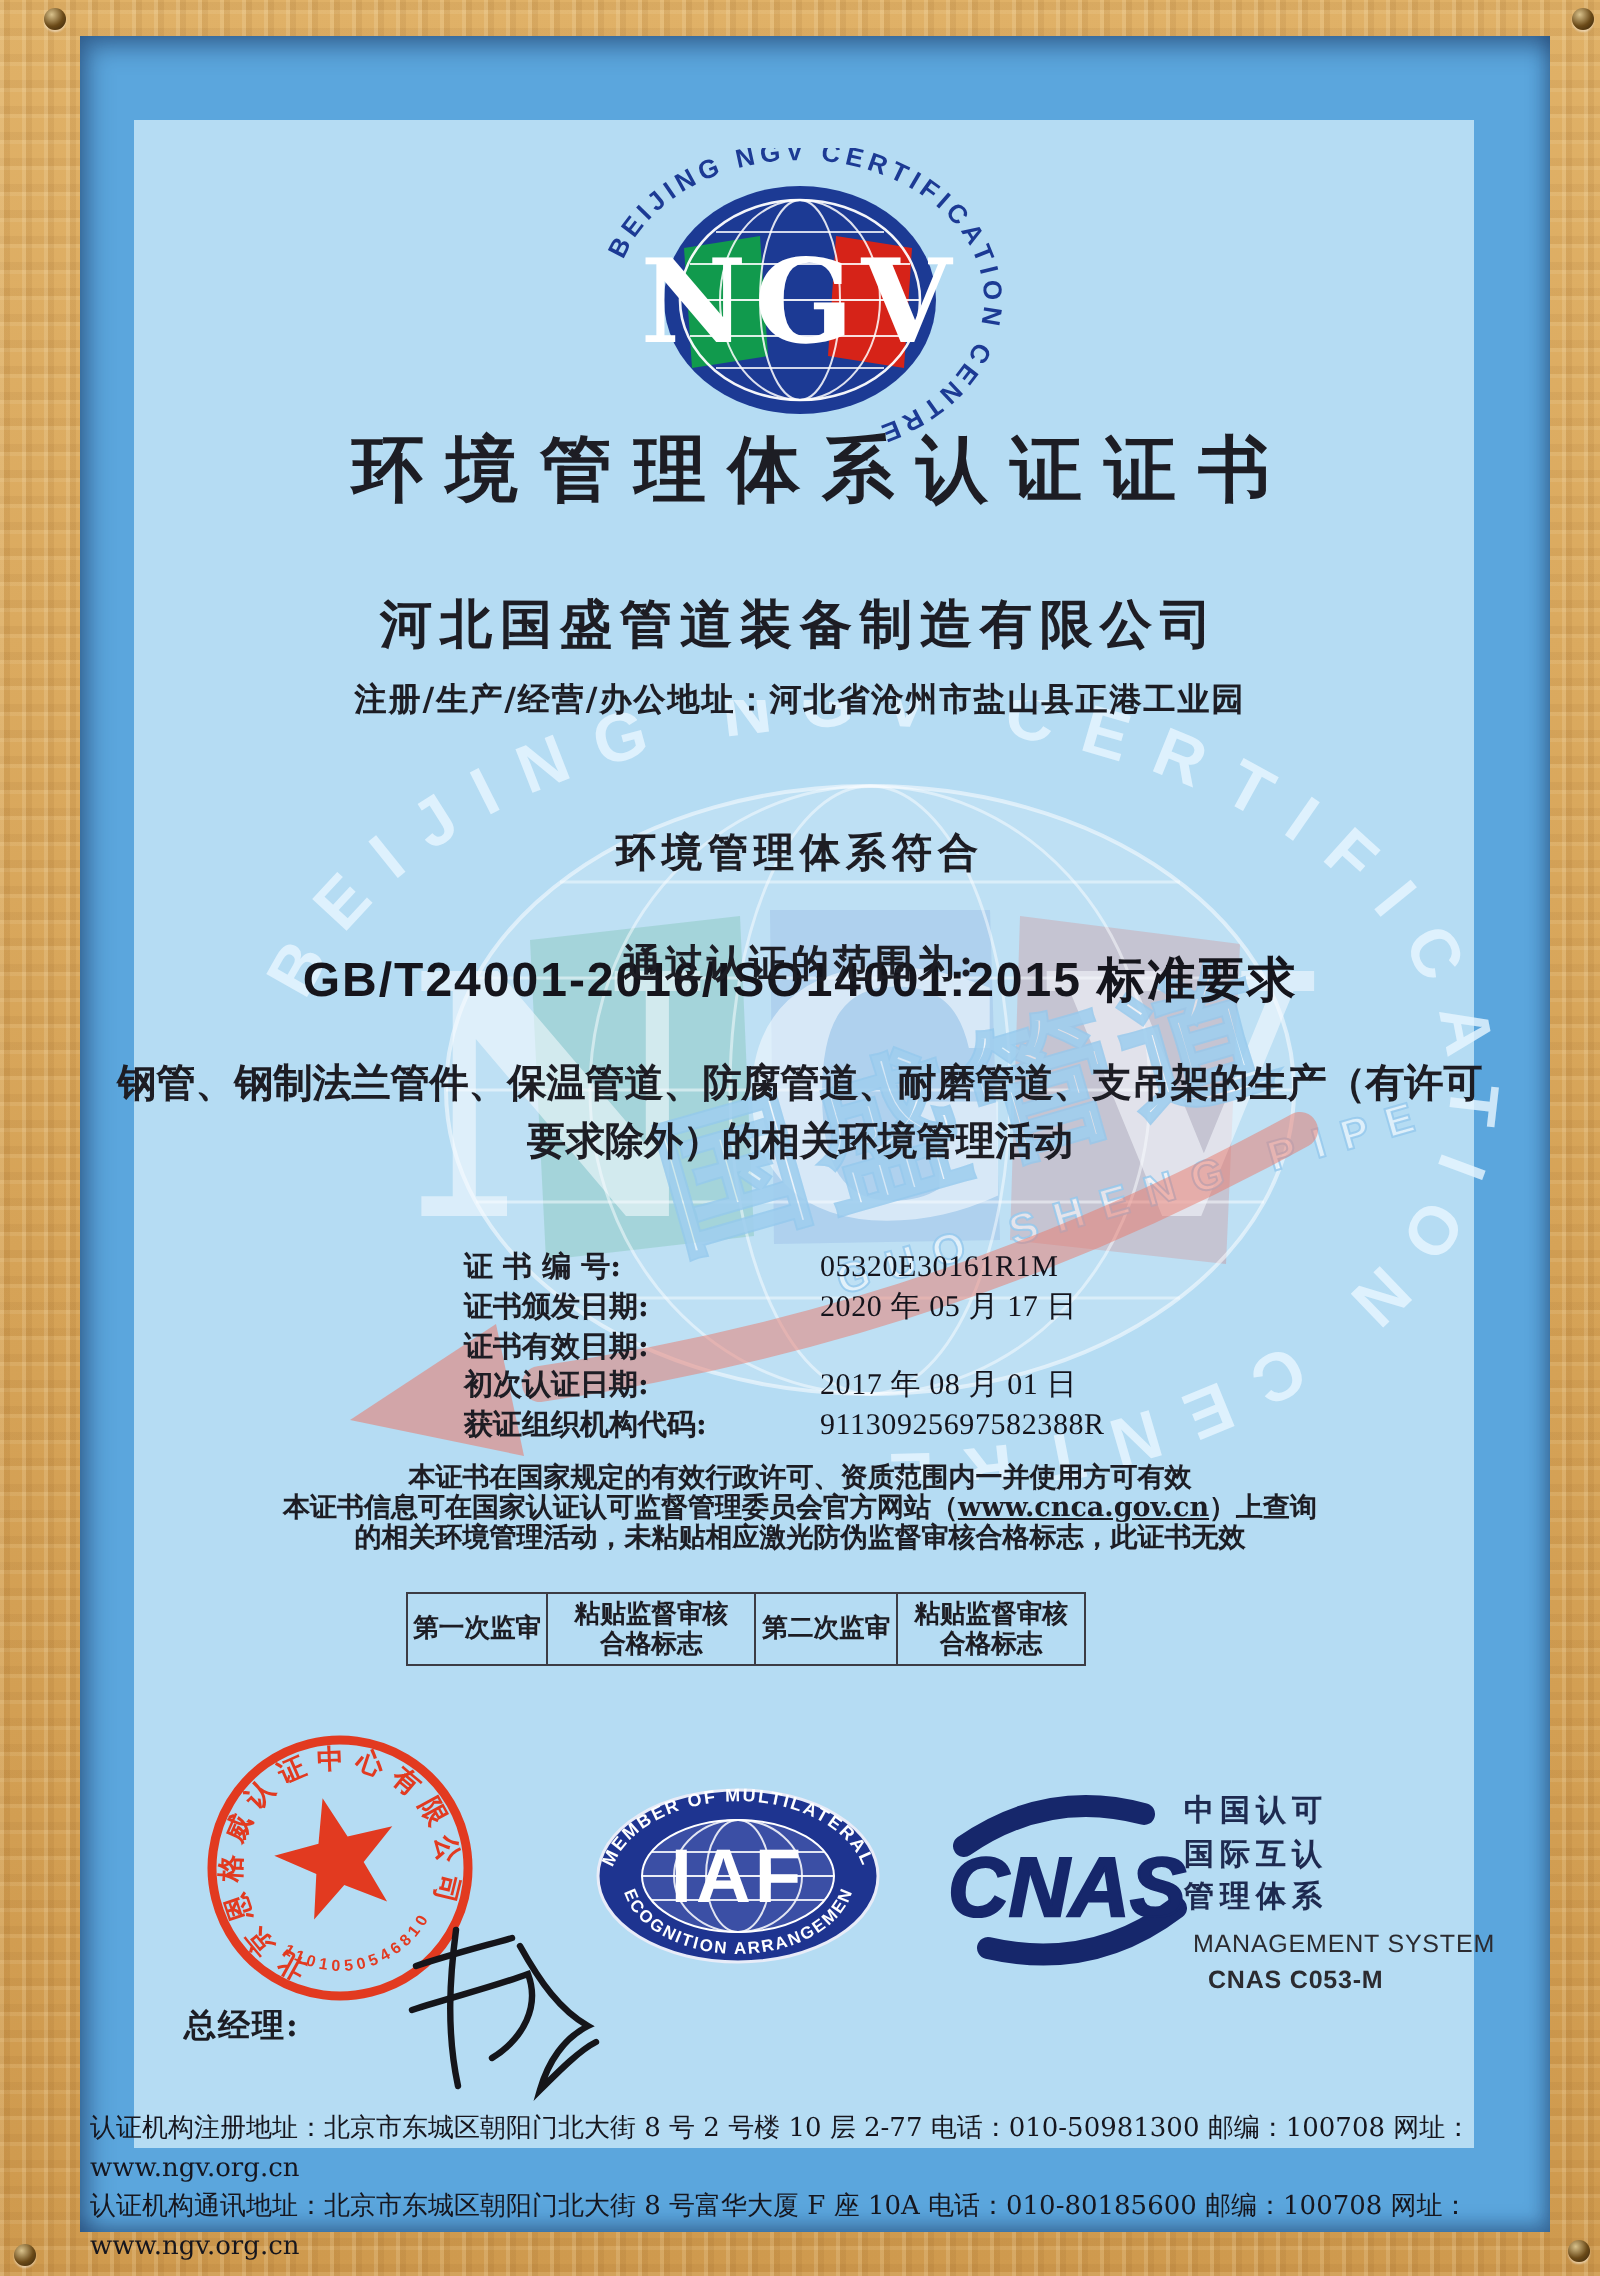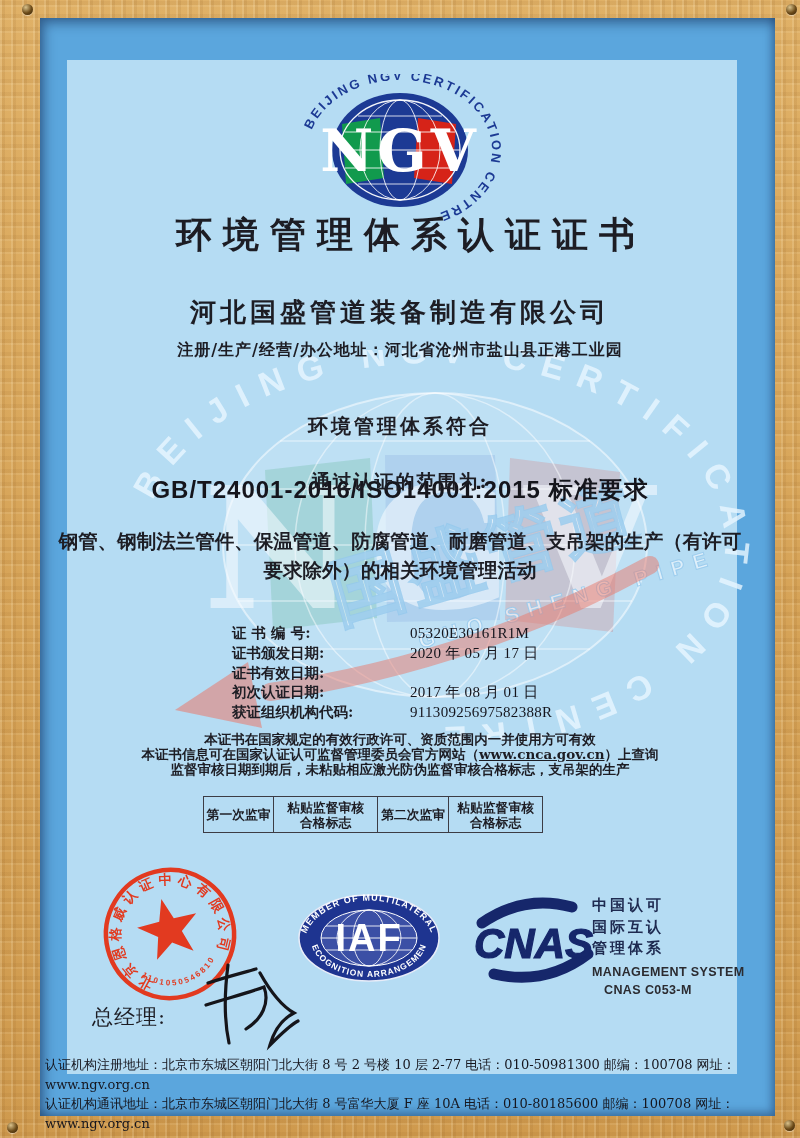--- a/index.html
+++ b/index.html
@@ -33,25 +33,25 @@
   .dvalue{font-size:15px;font-family:"Liberation Serif","DejaVu Serif",serif;color:#14141c;letter-spacing:.3px;white-space:pre;}
   .notes{top:732px;font-size:13.5px;line-height:15.2px;font-weight:700;}
   .notes .ln{display:block;}
   .uline{text-decoration:underline;}
   .audit{left:203px;top:796px;width:340px;height:37px;display:flex;border:1px solid #3c3c44;box-sizing:border-box;}
   .acell{display:flex;flex-direction:column;justify-content:center;align-items:center;border-left:1px solid #3c3c44;
          font-size:12.8px;line-height:15px;font-weight:700;box-sizing:border-box;}
   .acell:first-child{border-left:none;}
   .c1{width:82px}.c2{width:123px}.c3{width:84px}.c4{width:111px}
   .stamp{left:100px;top:864px;transform:rotate(-14deg);}
-  .signer{left:92px;top:1003px;font-size:21px;font-weight:400;letter-spacing:1px;}
+  .signer{left:92px;top:1003px;font-size:16px;font-weight:700;letter-spacing:1px;}
   .sig{left:198px;top:953px;}
   .cnastext{left:592px;top:895px;width:160px;}
   .cnastext .cn{font-size:15px;line-height:21.5px;font-weight:700;color:#1e2a50;letter-spacing:3px;font-family:"DejaVu Serif","Liberation Serif",serif;}
-  .cnastext .en{font-size:12.5px;line-height:18px;font-weight:700;color:#2b2b30;font-family:"Liberation Sans","DejaVu Sans",sans-serif;letter-spacing:.4px;margin-top:3px;}
+  .cnastext .en{font-size:12.5px;line-height:18px;font-weight:400;color:#2b2b30;font-family:"Liberation Sans","DejaVu Sans",sans-serif;letter-spacing:.4px;margin-top:3px;text-align:center;}
   .cnastext .en2{font-size:12.5px;line-height:18px;font-weight:700;color:#2b2b30;font-family:"Liberation Sans","DejaVu Sans",sans-serif;letter-spacing:.4px;margin-left:12px;}
   .footer{left:45px;top:1055px;font-size:13px;line-height:19.5px;font-weight:400;color:#16161e;}
   .brandwm{left:318px;top:550px;transform:rotate(-16deg);transform-origin:left top;}
   .brandwm .b1{font-size:74px;font-weight:700;letter-spacing:6px;color:rgba(255,255,255,.48);
                -webkit-text-stroke:2px rgba(148,200,236,.8);font-family:"DejaVu Serif",serif;}
   .brandwm .b2{font-size:21px;font-weight:700;letter-spacing:9px;color:rgba(255,255,255,.55);
                -webkit-text-stroke:1px rgba(148,200,236,.85);margin:4px 0 0 72px;font-family:"Liberation Sans",sans-serif;}
 </style>
 </head>
 <body>
@@ -146,21 +146,21 @@
         <span class="cjk dlabel">获证组织机构代码:</span>
         <span class="dvalue">91130925697582388R</span>
       </div>
   </div>
 
   <div class="abs content cjk center notes">
     <span class="ln">本证书在国家规定的有效行政许可、资质范围内一并使用方可有效</span>
     <span class="ln">
       <span>本证书信息可在国家认证认可监督管理委员会官方网站（</span><span class="uline">www.cnca.gov.cn</span><span>）上查询</span>
     </span>
-    <span class="ln">监督审核日期到期后，未粘贴相应激光防伪监督审核合格标志，支吊架的生产</span>
+    <span class="ln">的相关环境管理活动，未粘贴相应激光防伪监督审核合格标志，此证书无效</span>
   </div>
 
   <div class="abs content cjk audit">
     <div class="acell c1">
         <span>第一次监审</span>
         <span></span>
       </div>
     <div class="acell c2">
         <span>粘贴监督审核</span>
         <span>合格标志</span>

